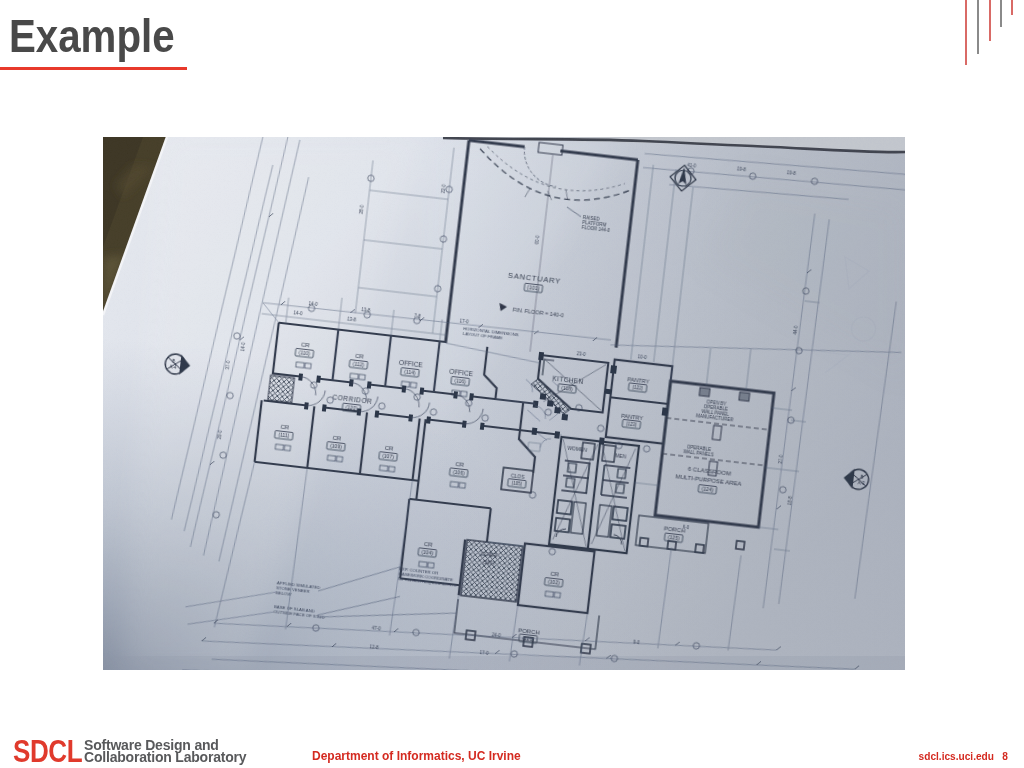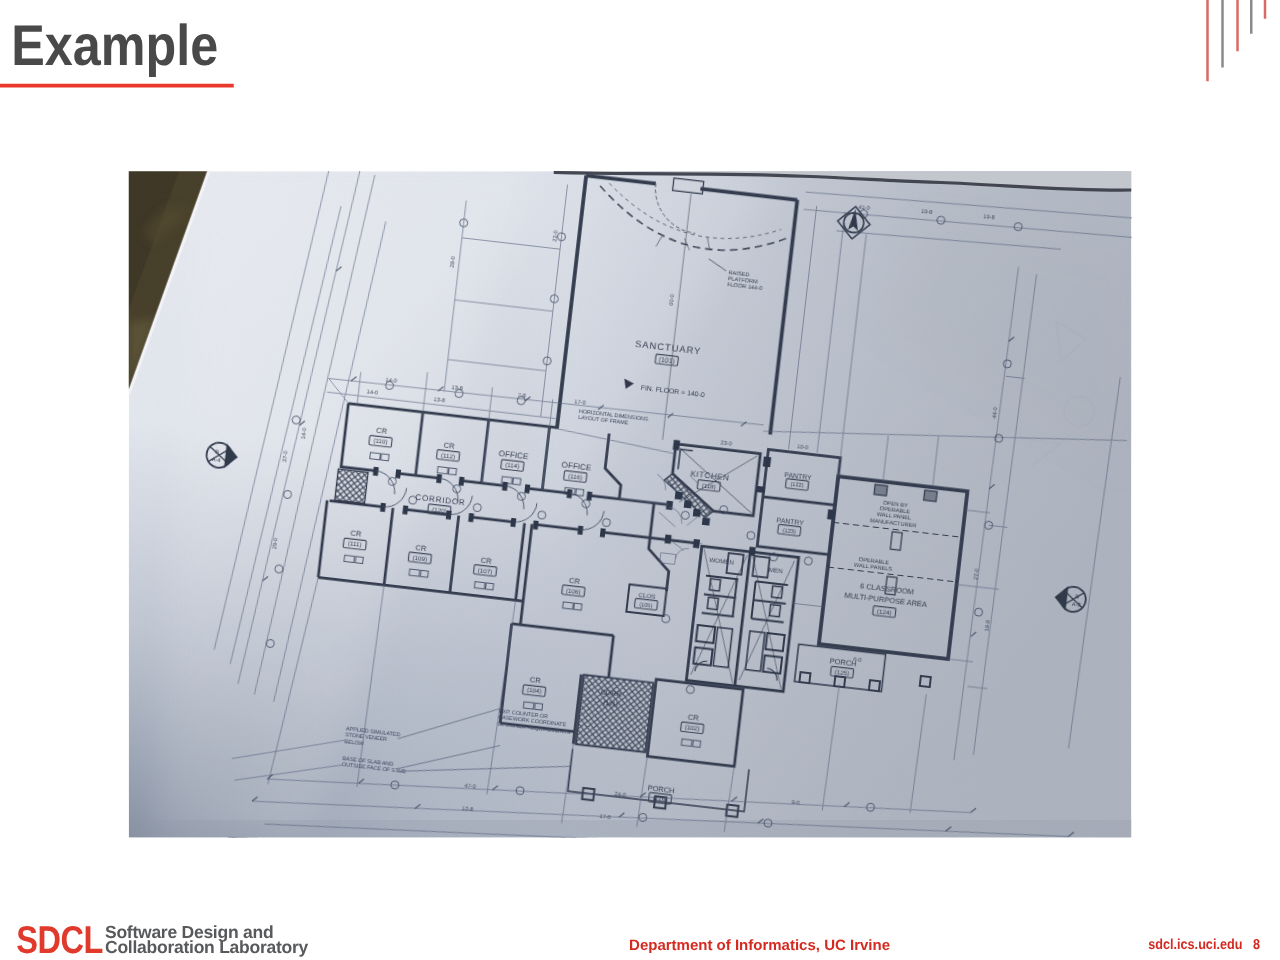--- a/index.html
+++ b/index.html
@@ -578,15 +578,15 @@
     </g>
   </g>
 
   <rect x="0" y="0" width="802" height="533" filter="url(#grain)" fill="none" opacity="0.8"></rect>
 </svg>
 
 <div class="abs" style="left:13px;top:734px;font-size:31px;font-weight:bold;color:#e03a2c;transform:scaleX(0.84);transform-origin:0 0;letter-spacing:-0.5px;">SDCL</div>
 
 <div class="abs" style="left:84px;top:740px;font-size:14px;font-weight:bold;color:#58595b;line-height:11.5px;letter-spacing:-0.2px;">Software Design and<br>Collaboration Laboratory</div>
 
-<div class="abs" style="left:312px;top:749px;width:400px;text-align:right;font-size:12px;font-weight:bold;color:#d42a20;">Department of Informatics, UC Irvine</div>
+<div class="abs" style="left:312px;top:749px;width:400px;text-align:left;font-size:12px;font-weight:bold;color:#d42a20;">Department of Informatics, UC Irvine</div>
 
 <div class="abs" style="left:800px;top:749.5px;width:208px;text-align:right;font-size:11.5px;font-weight:bold;color:#d42a20;transform:scaleX(0.88);transform-origin:100% 0;">sdcl.ics.uci.edu&nbsp;&nbsp;&nbsp;8</div>
 
 </body></html>

